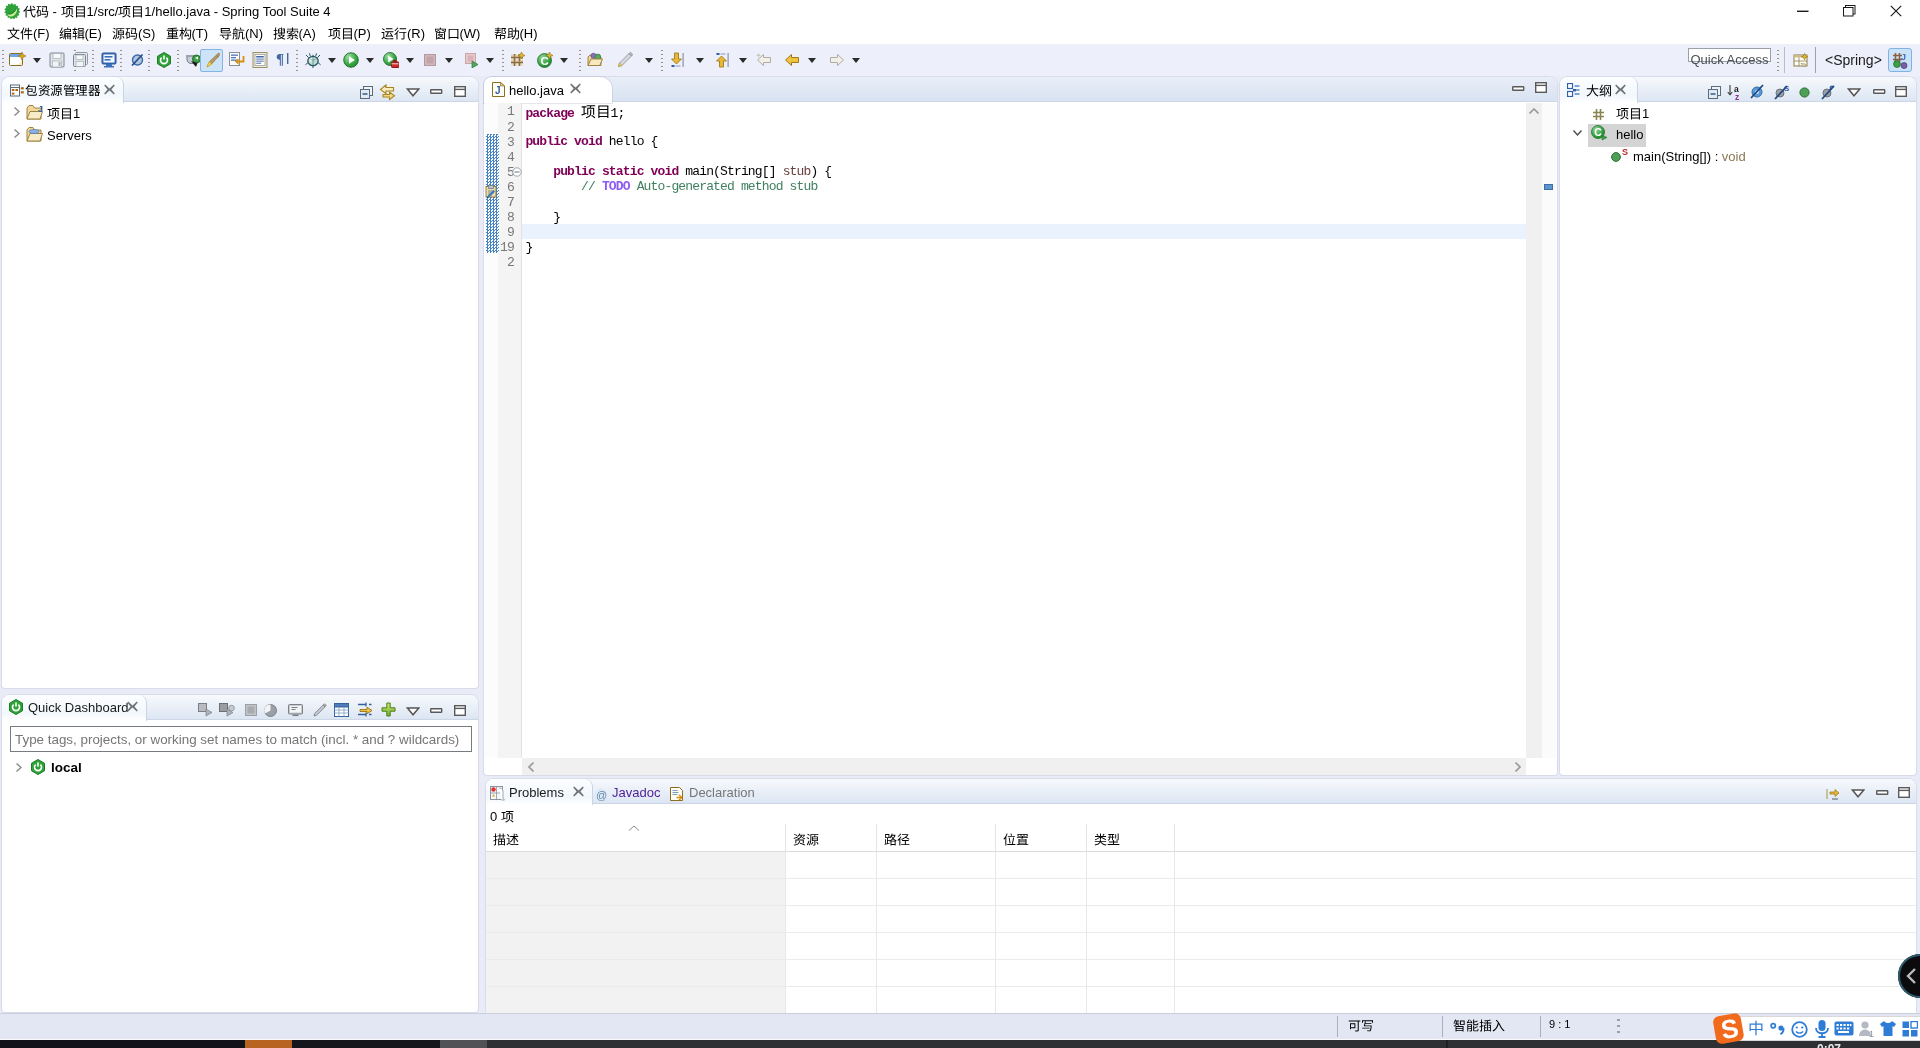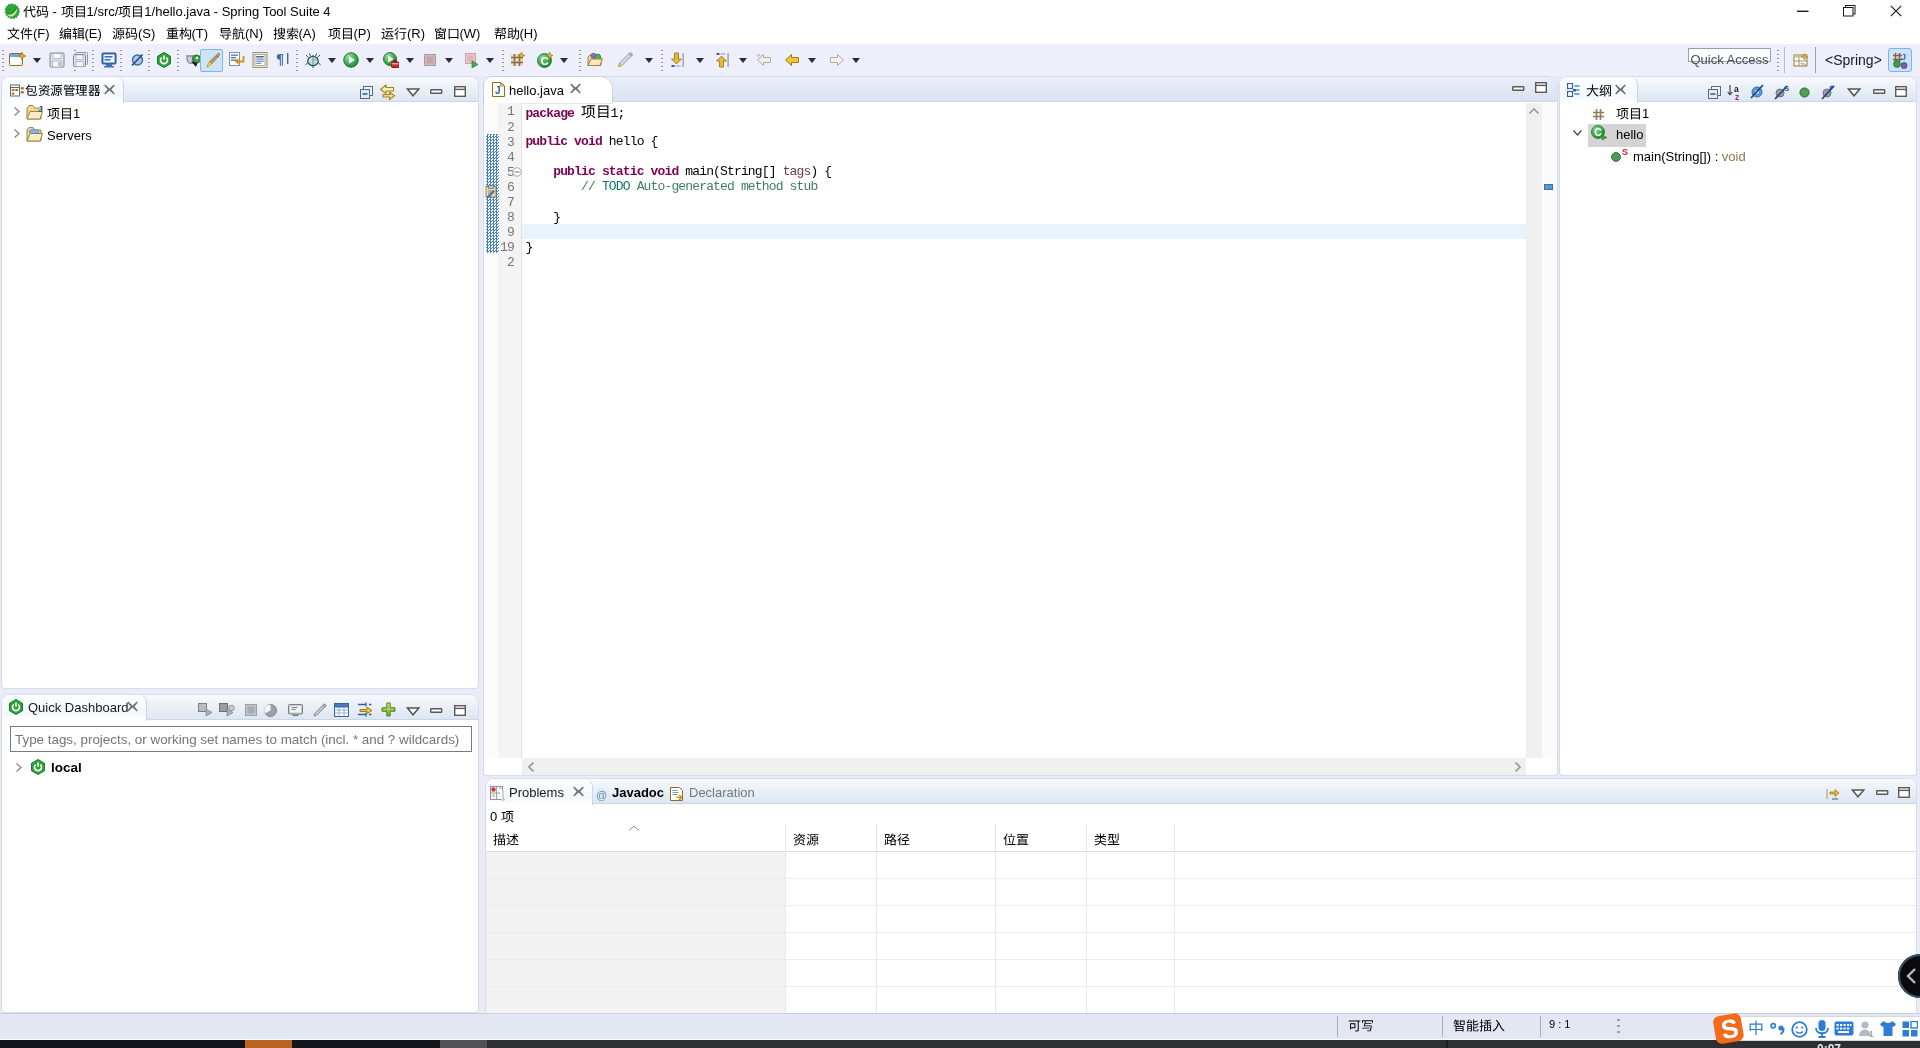--- a/index.html
+++ b/index.html
@@ -562,22 +562,22 @@
     <path d="M3 6h6M3 8h6M3 10h4" stroke="#6a7480" stroke-width="0.8"></path>
     <path d="M2 11.5L8.5 5l1.5 1.5L3.5 13z" fill="#3b7abf"></path>
     <path d="M2 11.5l-0.5 2 2-0.5z" fill="#1a4a8f"></path>
   </svg>
 <div class="abs code" style="left:525.4px;top:103.9px;height:15.1px;line-height:15.1px;color:#000"><span class="kw">package</span> <svg class="cjg" style="width:14.8px;height:14.8px;vertical-align:-1.6px;" viewBox="0 0 1000 1000">
       <use href="#g9879"></use>
     </svg><svg class="cjg" style="width:14.8px;height:14.8px;vertical-align:-1.6px;" viewBox="0 0 1000 1000">
       <use href="#g76ee"></use>
     </svg>1;</div>
 <div class="abs code" style="left:525.4px;top:134.1px;height:15.1px;line-height:15.1px;color:#000"><span class="kw">public</span> <span class="kw">void</span> hello {</div>
-<div class="abs code" style="left:525.4px;top:164.3px;height:15.1px;line-height:15.1px;color:#000">    <span class="kw">public</span> <span class="kw">static</span> <span class="kw">void</span> main(String[] <span style="color:#6a3e3e">tags</span>) {</div>
-<div class="abs code" style="left:525.4px;top:179.4px;height:15.1px;line-height:15.1px;color:#000">        <span style="color:#3f7f5f">// <span style="color:#0f766e;font-weight:normal">TODO</span> Auto-generated method stub</span></div>
+<div class="abs code" style="left:525.4px;top:164.3px;height:15.1px;line-height:15.1px;color:#000">    <span class="kw">public</span> <span class="kw">static</span> <span class="kw">void</span> main(String[] <span style="color:#6a3e3e">stub</span>) {</div>
+<div class="abs code" style="left:525.4px;top:179.4px;height:15.1px;line-height:15.1px;color:#000">        <span style="color:#3f7f5f">// <span style="color:#8b5cf6;font-weight:bold">TODO</span> Auto-generated method stub</span></div>
 <div class="abs code" style="left:525.4px;top:209.6px;height:15.1px;line-height:15.1px;color:#000">    }</div>
 <div class="abs code" style="left:525.4px;top:239.8px;height:15.1px;line-height:15.1px;color:#000">}</div>
 <div class="abs" style="left:1526px;top:103px;width:16px;height:655px;background:#f0f0f1"></div>
 <svg style="position:absolute;left:1529px;top:108px;" width="10" height="6" viewBox="0 0 10 6">
     <path d="M0.5 5.5L5 1l4.5 4.5" fill="none" stroke="#9a9a9a" stroke-width="1.6"></path>
   </svg>
 <div class="abs" style="left:1542px;top:103px;width:14px;height:655px;background:#fbfbfc"></div>
 <div class="abs" style="left:1544px;top:184px;width:9px;height:6px;background:#5b96d0;border:1px solid #3a70a8"></div>
 <div class="abs" style="left:522px;top:758px;width:1004px;height:17px;background:#f0f0f1"></div>
 <svg style="position:absolute;left:528px;top:762px;" width="6" height="10" viewBox="0 0 6 10">
@@ -678,21 +678,21 @@
     <path d="M9 2c2 0 4 1 4 3v7c0 1.5 1.5 1 1.5 2h-3" fill="#fff" stroke="#8a94a0" stroke-width="0.8"></path>
   </svg>
 <div class="abs" style="left:509px;top:785px;font-size:13px;color:#1a1a1a;font-weight:normal;white-space:nowrap;">Problems</div>
 <svg style="position:absolute;left:573px;top:786px;" width="11" height="11" viewBox="0 0 11 11">
     <path d="M1.2 0.4l4.3 4.1 4.3-4.1 1 1-3.4 4.1 3.4 4.1-1 1-4.3-4.1-4.3 4.1-1-1 3.4-4.1L0.2 1.4z" fill="#6f7478"></path>
   </svg>
 <svg style="position:absolute;left:594px;top:788px;" width="14" height="14" viewBox="0 0 14 14">
     <circle cx="7" cy="7" r="6.5" fill="#dcebf8"></circle>
     <text x="2" y="11" font-family="Liberation Sans" font-size="11" fill="#6a88a8">@</text>
   </svg>
-<div class="abs" style="left:612px;top:785px;font-size:13px;color:#000000;font-weight:bold;white-space:nowrap;">Javadoc</div>
+<div class="abs" style="left:612px;top:785px;font-size:13px;color:#4c1d95;font-weight:normal;white-space:nowrap;">Javadoc</div>
 <svg style="position:absolute;left:670px;top:787px;" width="15" height="15" viewBox="0 0 15 15">
     <path d="M0.5 0.5h9l3 3v10h-12z" fill="#fffef4" stroke="#8a6d1f"></path>
     <path d="M2.5 3.5h5M2.5 5.5h6M2.5 7.5h5" stroke="#7a9ebf" stroke-width="1"></path>
     <path d="M6.5 10.5h5.5M12 10.5L9 8M12 10.5L9 13" stroke="#d89010" stroke-width="1.5" fill="none"></path>
   </svg>
 <div class="abs" style="left:689px;top:785px;font-size:13px;color:#777;font-weight:normal;white-space:nowrap;text-align:right;">Declaration</div>
 <svg style="position:absolute;left:1825px;top:787px;" width="16" height="14" viewBox="0 0 16 14">
     <path d="M2 2v10M5 5h5v-2.5L14 6l-4 3.5V7H5z" fill="#e8b73a" stroke="#a07d16" stroke-width="0.8"></path>
     <path d="M13 12H7" stroke="#6a7076" stroke-width="1.2"></path>
   </svg>

